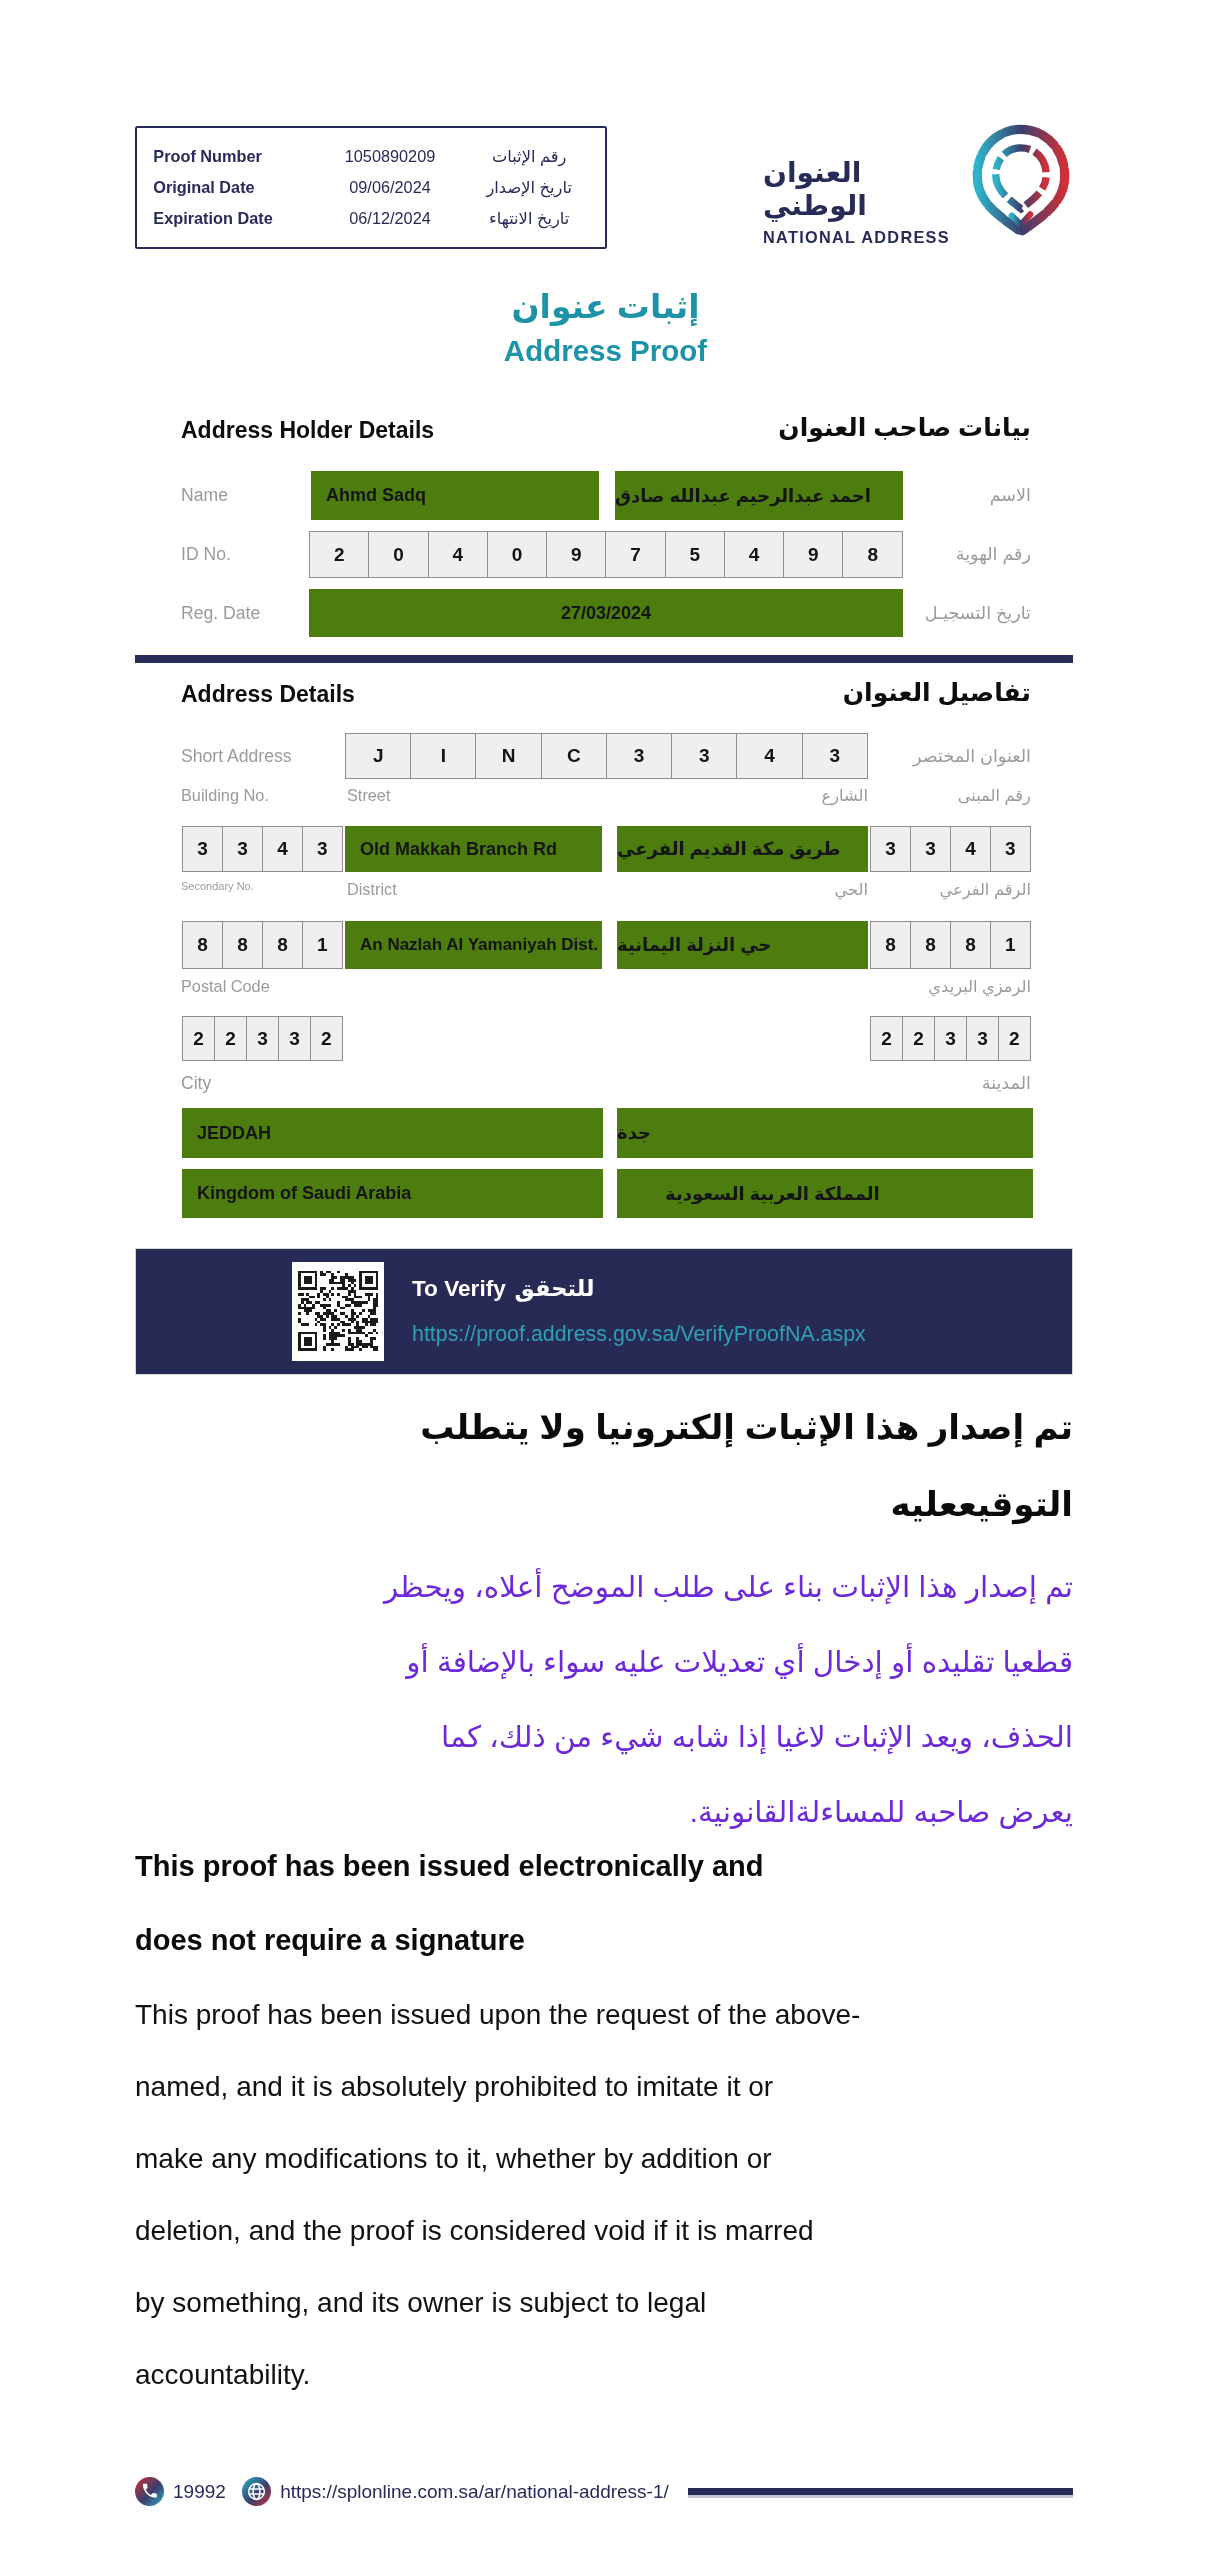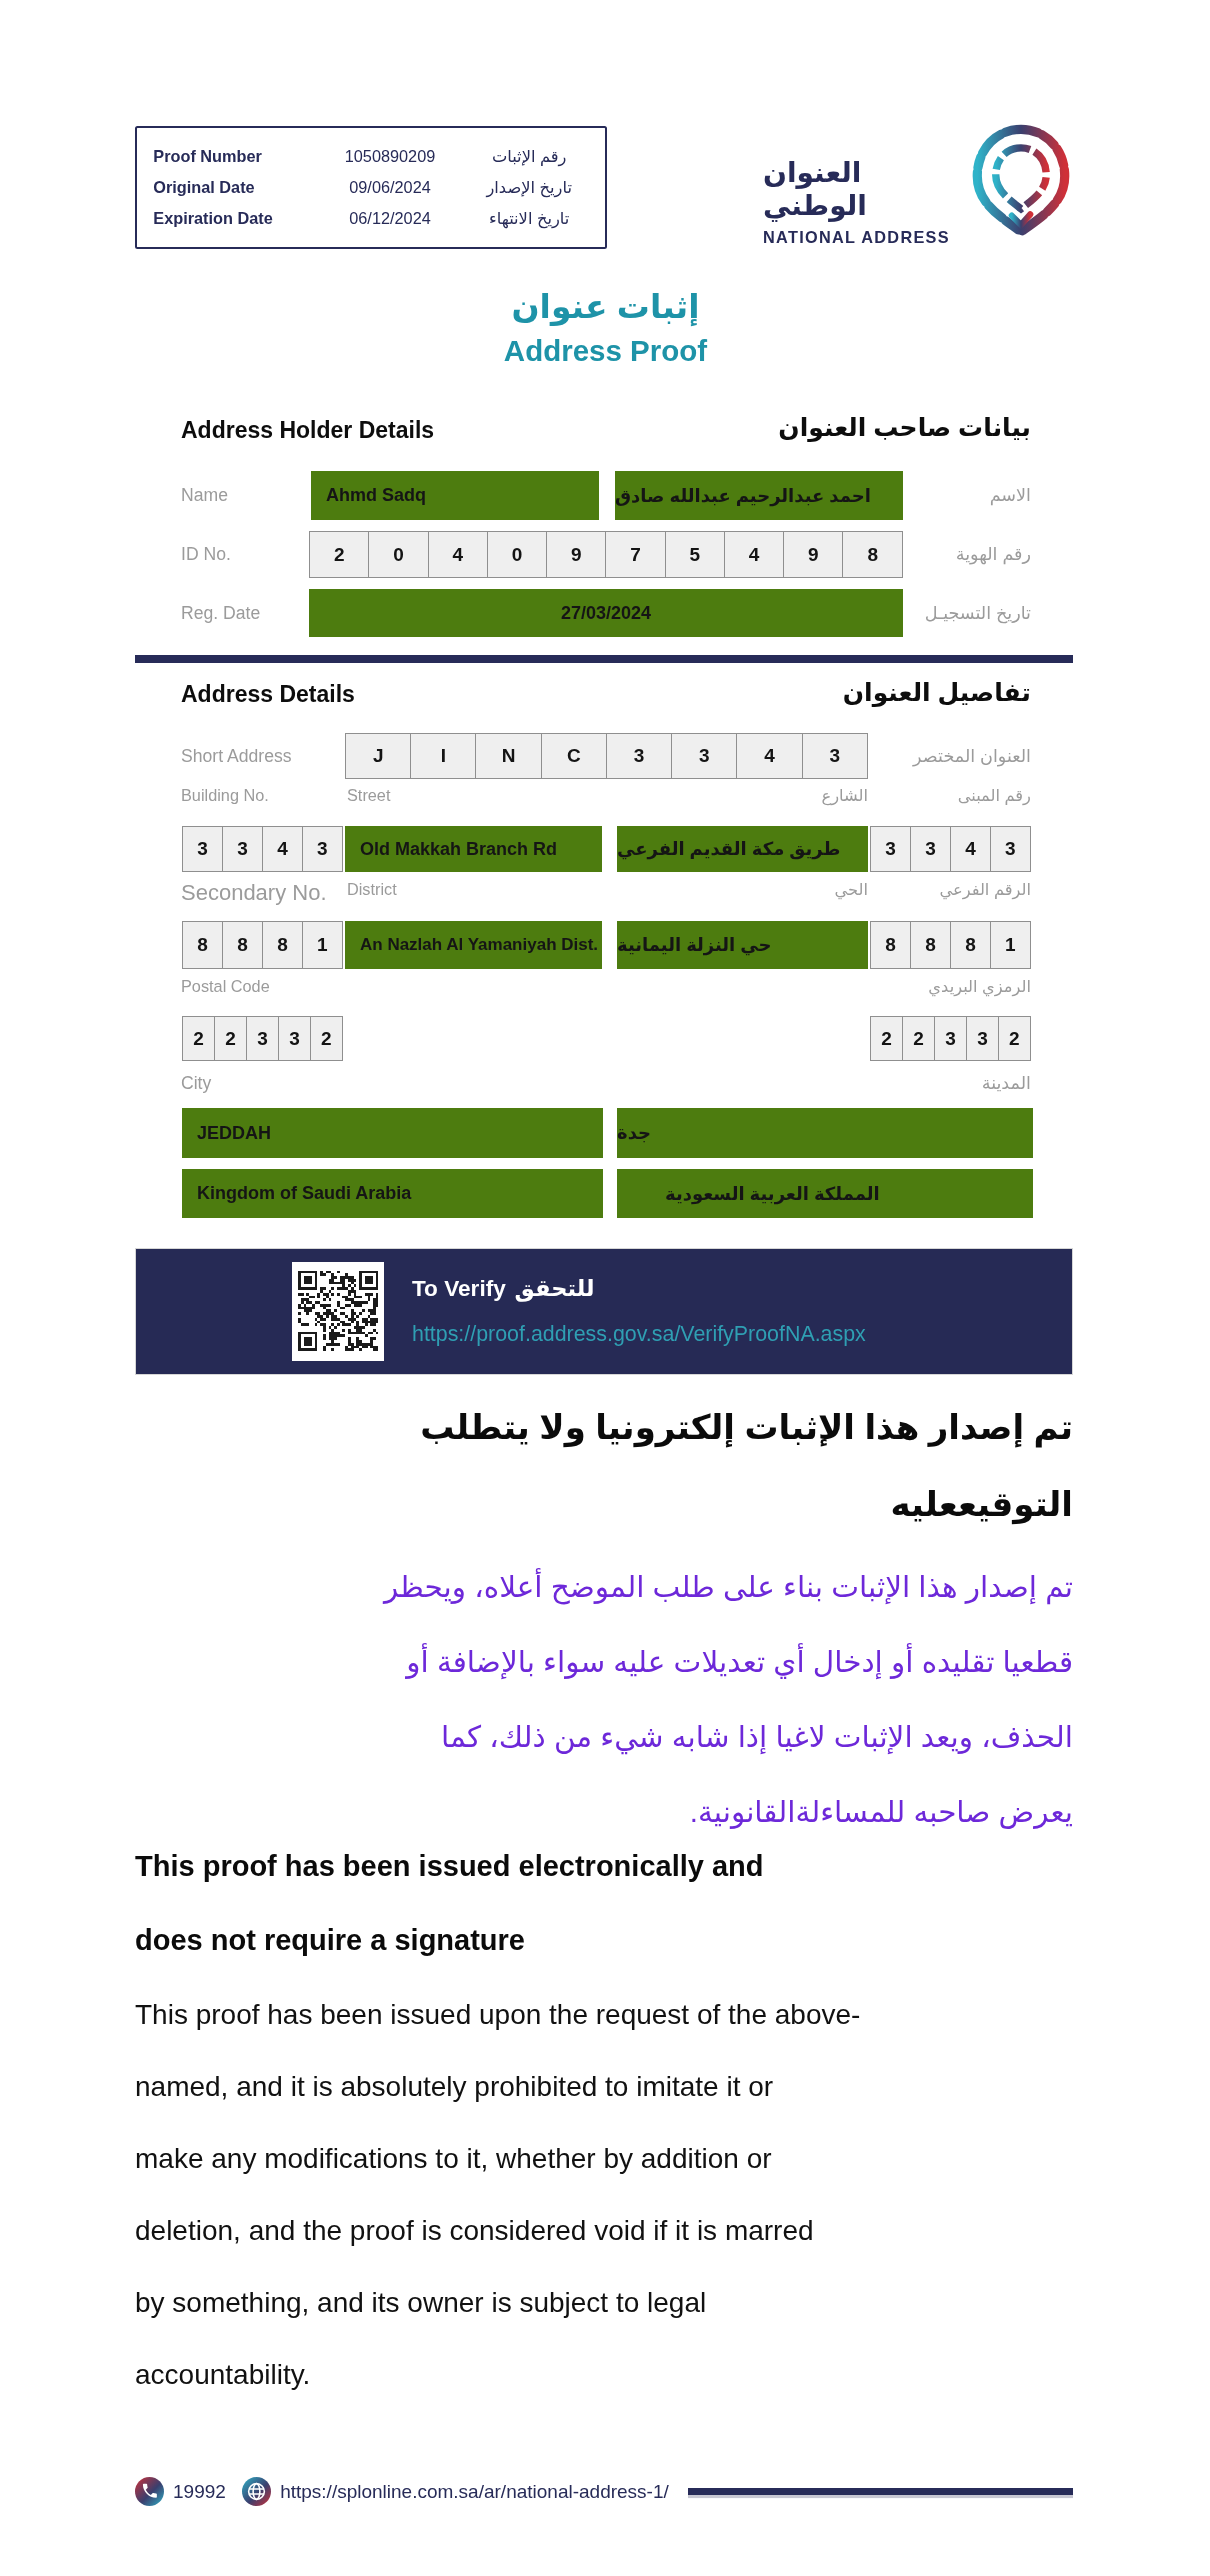--- a/index.html
+++ b/index.html
@@ -182,21 +182,21 @@
   </div>
   <div class="abs vbox en" style="left:345px; top:826px; width:257px; height:46px;">Old Makkah Branch Rd</div>
   <div class="abs vbox ar" style="left:617px; top:826px; width:251px; height:46px;">طريق مكة القديم الفرعي</div>
   <div class="abs cells" style="left:870px; top:826px; width:161px; height:46px;">
     <div class="cell">3</div>
     <div class="cell">3</div>
     <div class="cell">4</div>
     <div class="cell">3</div>
   </div>
 
-  <div class="abs glabel" style="left:181px; top:880px; font-size:22px;text-align:right;">Secondary No.</div>
+  <div class="abs glabel" style="left:181px; top:880px; font-size:11px;text-align:right;">Secondary No.</div>
   <div class="abs glabel" style="left:347px; top:880px; font-size:16.3px;">District</div>
   <div class="abs glabel ar" style="right:343px; top:880px; font-size:16.3px;">الحي</div>
   <div class="abs glabel ar" style="right:180px; top:880px; font-size:16.3px;">الرقم الفرعي</div>
 
   <div class="abs cells" style="left:182px; top:921px; width:161px; height:48px;">
     <div class="cell">8</div>
     <div class="cell">8</div>
     <div class="cell">8</div>
     <div class="cell">1</div>
   </div>

